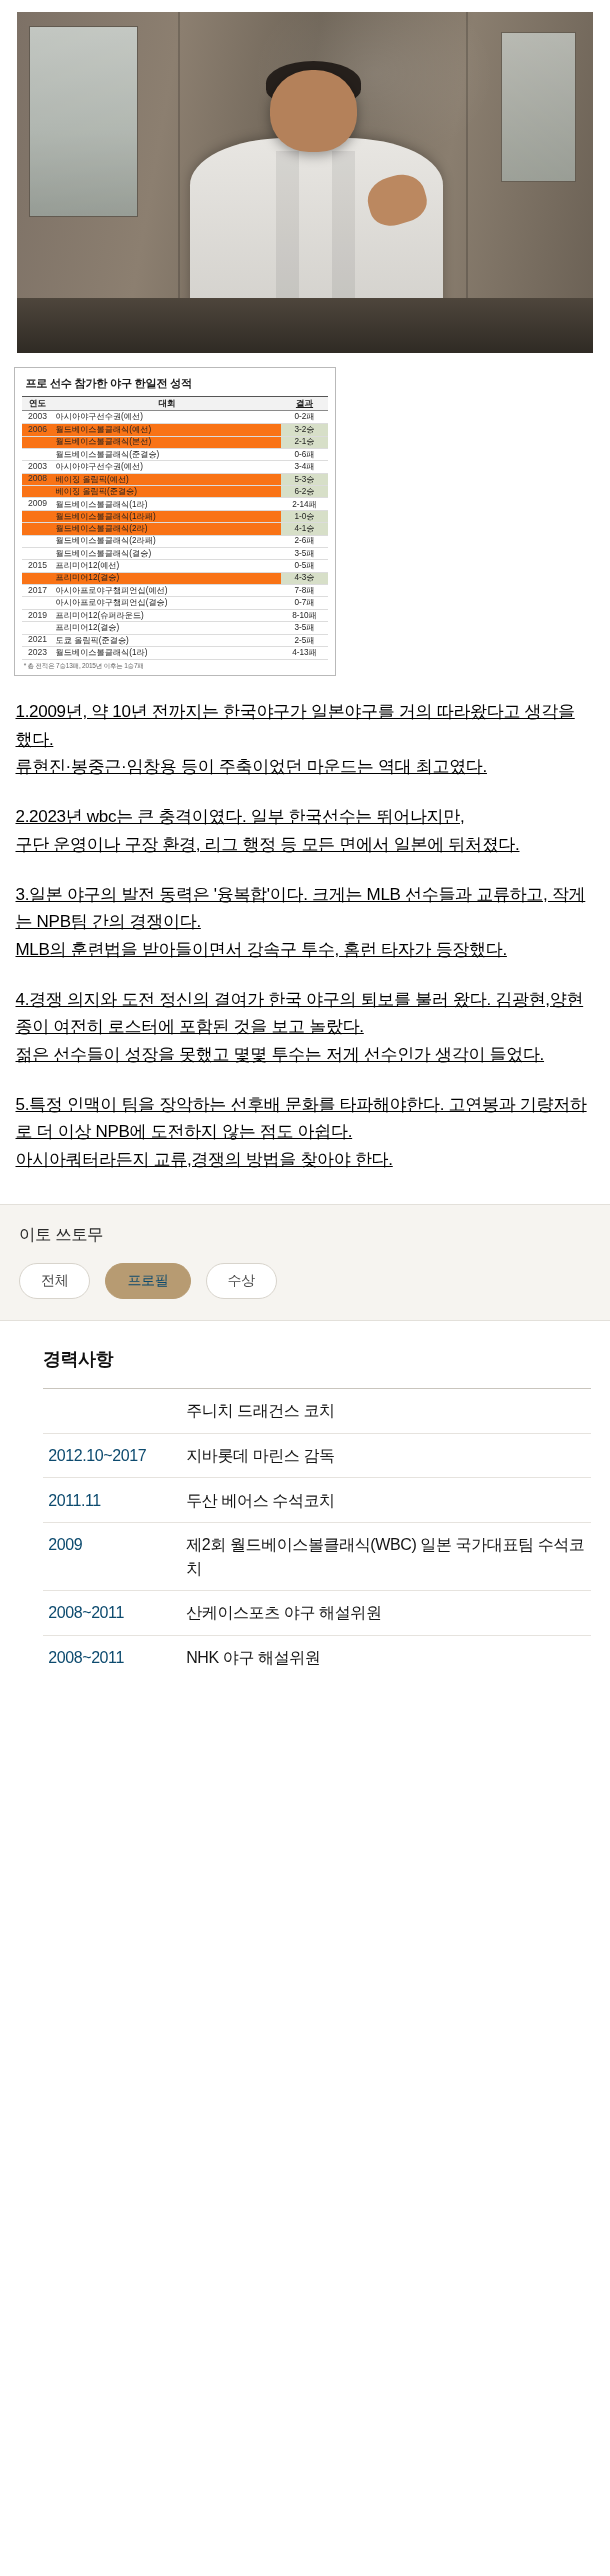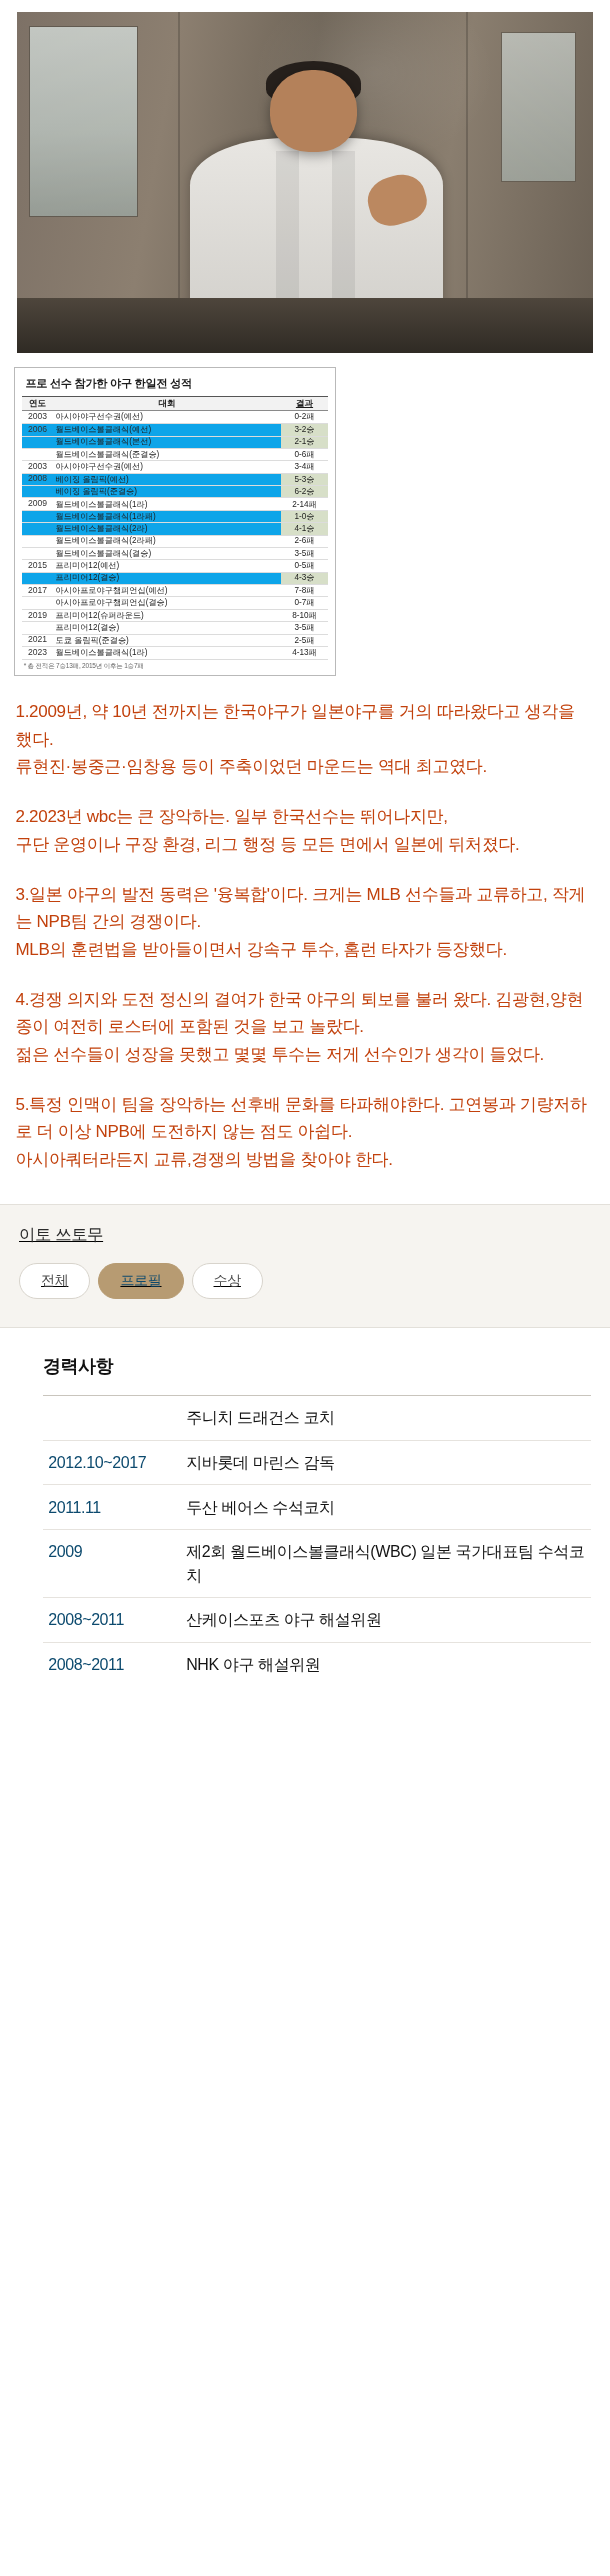--- a/index.html
+++ b/index.html
@@ -152,55 +152,55 @@
     border-bottom: 0.9px solid #dcdcdc;
     padding: 0.9px 2.6px;
     white-space: nowrap;
     overflow: hidden;
     text-overflow: ellipsis;
   }
   table.stats td.year { text-align: center; color: #333; width: 31px; }
   table.stats td.comp { text-align: left; font-size: 8.2px; }
   table.stats td.res  { text-align: center; width: 47px; font-size: 8.2px; }
   tr.win td.res { background: #d7dfc8; }
-  tr.win td { background: #0ea5e9; }
+  tr.win td { background: #f97316; }
   .table-note {
     font-size: 6.5px;
     color: #666;
     padding: 2.6px 1.7px 0 1.7px;
     letter-spacing: -0.2px;
   }
 
   
   .body-text {
     padding: 22.4px 15.5px 8.6px 15.5px;
     font-size: 17px;
     line-height: 1.62;
-    color: #c2410c;
+    color: #000000;
     letter-spacing: -0.3px;
+    text-decoration: underline;
   }
   .body-text p { margin: 0 0 22.4px 0; }
   .body-text p:last-child { margin-bottom: 0; }
 
   
   .profile-card {
     margin-top: 22.4px;
     background: #f6f4f0;
     border-top: 0.9px solid #e3e0da;
     border-bottom: 0.9px solid #e3e0da;
-    padding: 19px 19px 28px 19px;
-    text-decoration: underline;
+    padding: 19px 19px 21px 19px;
   }
   .profile-name {
     font-size: 16.4px;
     color: #2a2a2a;
     letter-spacing: -0.4px;
     margin-bottom: 17px;
   }
-  .chip-row { display: flex; gap: 8px; }
+  .chip-row { display: flex; gap: 15px; }
   .chip {
     border: 0.9px solid #d8d4cc;
     background: #ffffff;
     border-radius: 19px;
     padding: 7.8px 21px;
     font-size: 14px;
     color: #4a4a4a;
     letter-spacing: -0.3px;
     cursor: pointer;
   }
@@ -373,21 +373,21 @@
             <td class="res">4-13패</td>
           </tr>
         </tbody>
     </table>
     <div class="table-note">* 총 전적은 7승13패, 2015년 이후는 1승7패</div>
   </div>
 
   <div class="body-text" id="article-body">
       <p style="white-space: pre-line;">1.2009년, 약 10년 전까지는 한국야구가 일본야구를 거의 따라왔다고 생각을 했다.
 류현진·봉중근·임창용 등이 주축이었던 마운드는 역대 최고였다.</p>
-      <p style="white-space: pre-line;">2.2023년 wbc는 큰 장악하는. 일부 한국선수는 뛰어나지만,
+      <p style="white-space: pre-line;">2.2023년 wbc는 큰 충격이였다. 일부 한국선수는 뛰어나지만,
 구단 운영이나 구장 환경, 리그 행정 등 모든 면에서 일본에 뒤처졌다.</p>
       <p style="white-space: pre-line;">3.일본 야구의 발전 동력은 '융복합'이다. 크게는 MLB 선수들과 교류하고, 작게는 NPB팀 간의 경쟁이다.
 MLB의 훈련법을 받아들이면서 강속구 투수, 홈런 타자가 등장했다.</p>
       <p style="white-space: pre-line;">4.경쟁 의지와 도전 정신의 결여가 한국 야구의 퇴보를 불러 왔다. 김광현,양현종이 여전히 로스터에 포함된 것을 보고 놀랐다.
 젊은 선수들이 성장을 못했고 몇몇 투수는 저게 선수인가 생각이 들었다.</p>
       <p style="white-space: pre-line;">5.특정 인맥이 팀을 장악하는 선후배 문화를 타파해야한다. 고연봉과 기량저하로 더 이상 NPB에 도전하지 않는 점도 아쉽다.
 아시아쿼터라든지 교류,경쟁의 방법을 찾아야 한다.</p>
     </div>
 
   <div class="profile-card">

